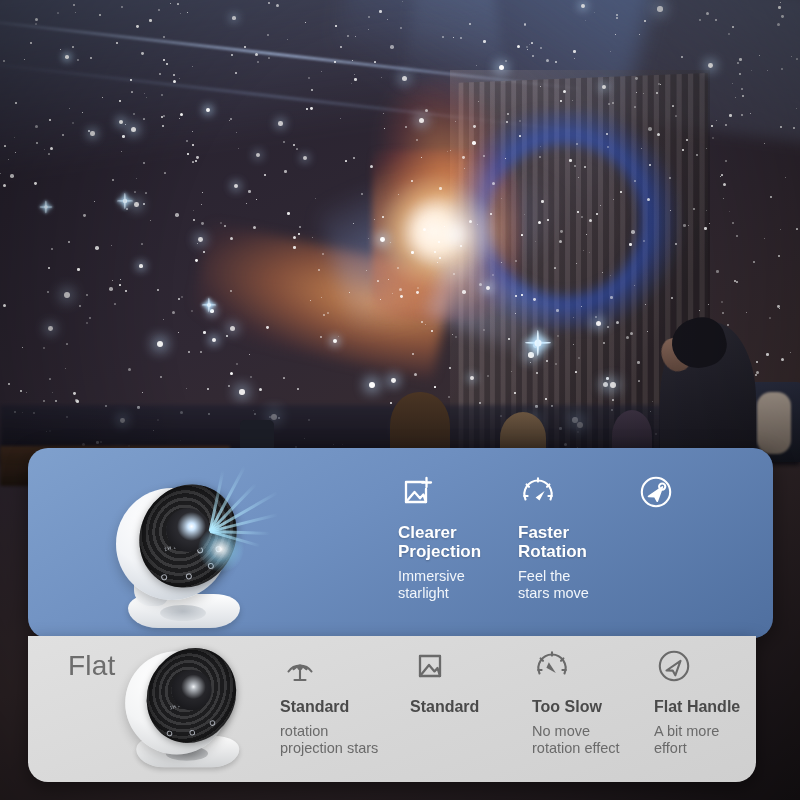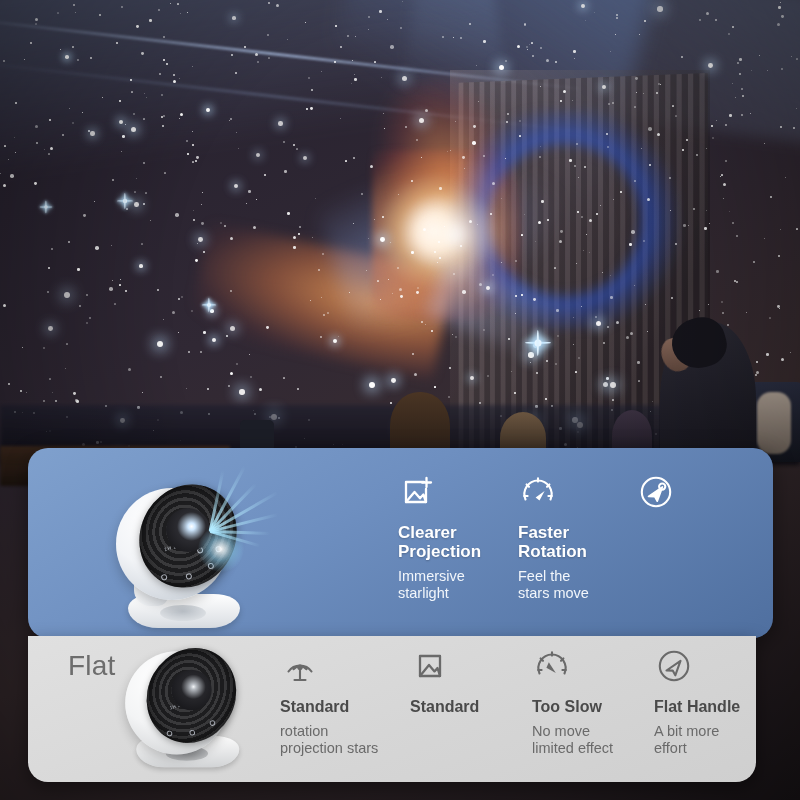--- a/index.html
+++ b/index.html
@@ -1098,21 +1098,21 @@
       <div class="ficon">
         <svg viewBox="0 0 40 40" width="40" height="40" fill="none" stroke="#6a6a6a" stroke-width="2.1" stroke-linecap="round">
           <path d="M7.5 27.5A13.6 13.6 0 1 1 32.5 27.5"></path>
           <path d="M20 6.2v3.4M8.6 12.4l2.4 2.4M31.4 12.4l-2.4 2.4M6.2 24h3.4M30.4 24h3.4"></path>
           <path d="M16.8 16.2l7 10.8-9.4-5.2z" fill="#6a6a6a" stroke="none"></path>
         </svg>
       </div>
       <div class="ftitle">Too Slow</div>
       <div class="fdesc">
         <div>No move</div>
-        <div>limited effect</div>
+        <div>rotation effect</div>
       </div>
     </div>
 
     <div class="feat" style="left:626px; top:10px; width:118px;">
       <div class="ficon">
         <svg viewBox="0 0 40 40" width="40" height="40" fill="none" stroke="#6a6a6a" stroke-width="2.1" stroke-linejoin="round" stroke-linecap="round">
           <circle cx="20" cy="20" r="14.2"></circle>
           <path d="M12.5 24.5l14-9.6-5.2 14.4-2.6-4.7z"></path>
         </svg>
       </div>

